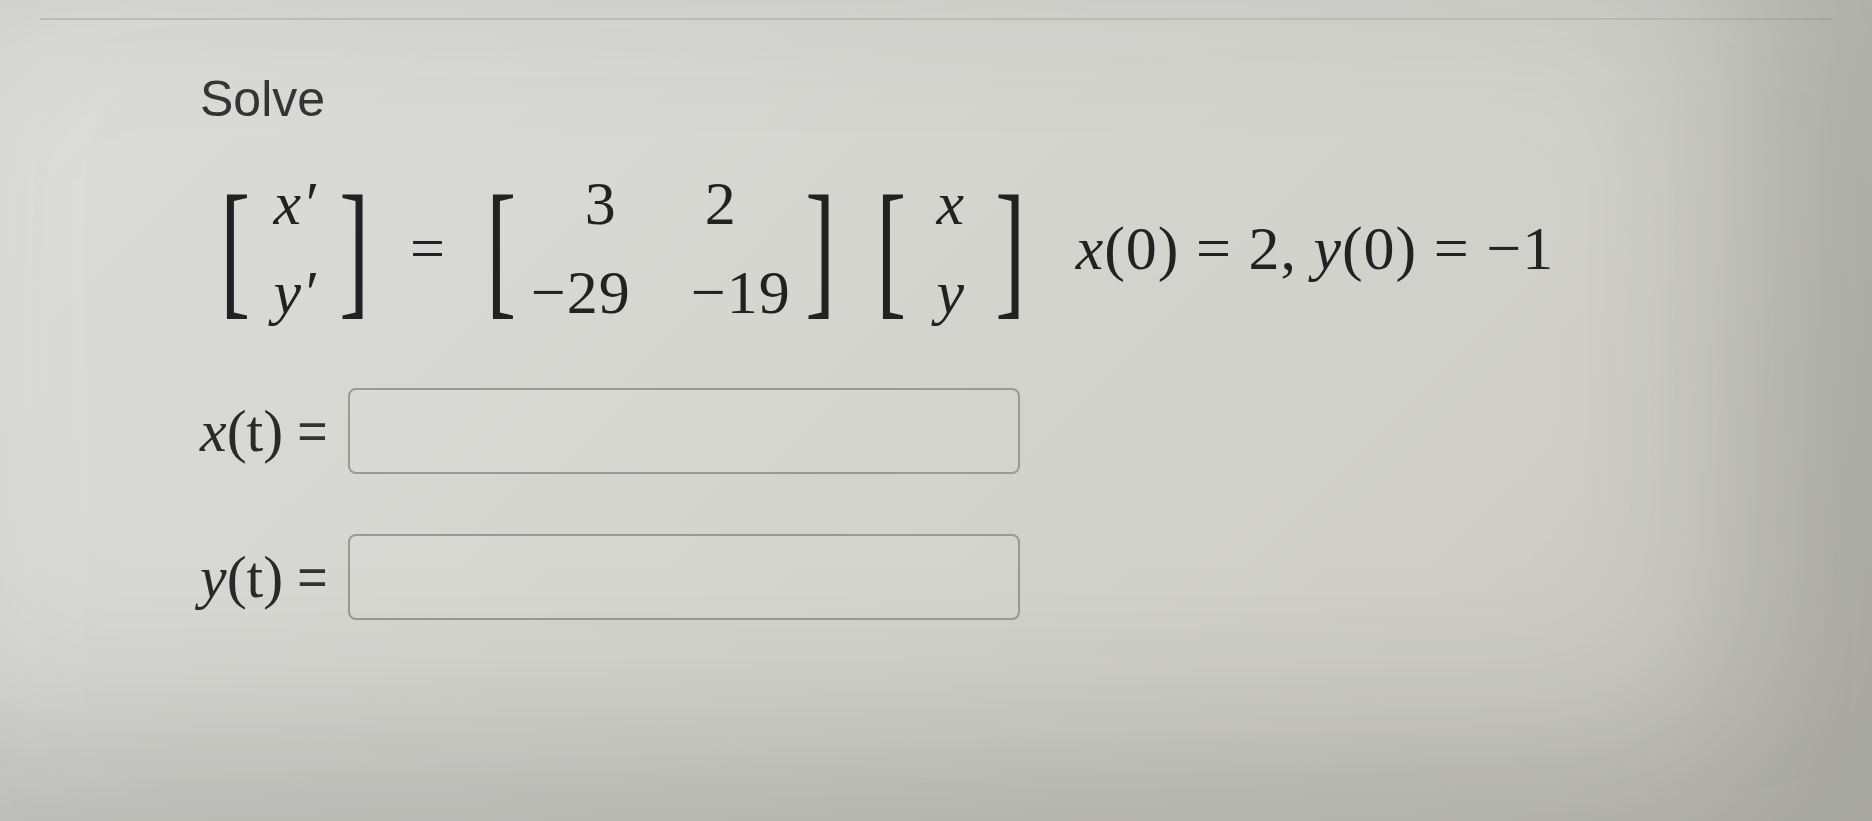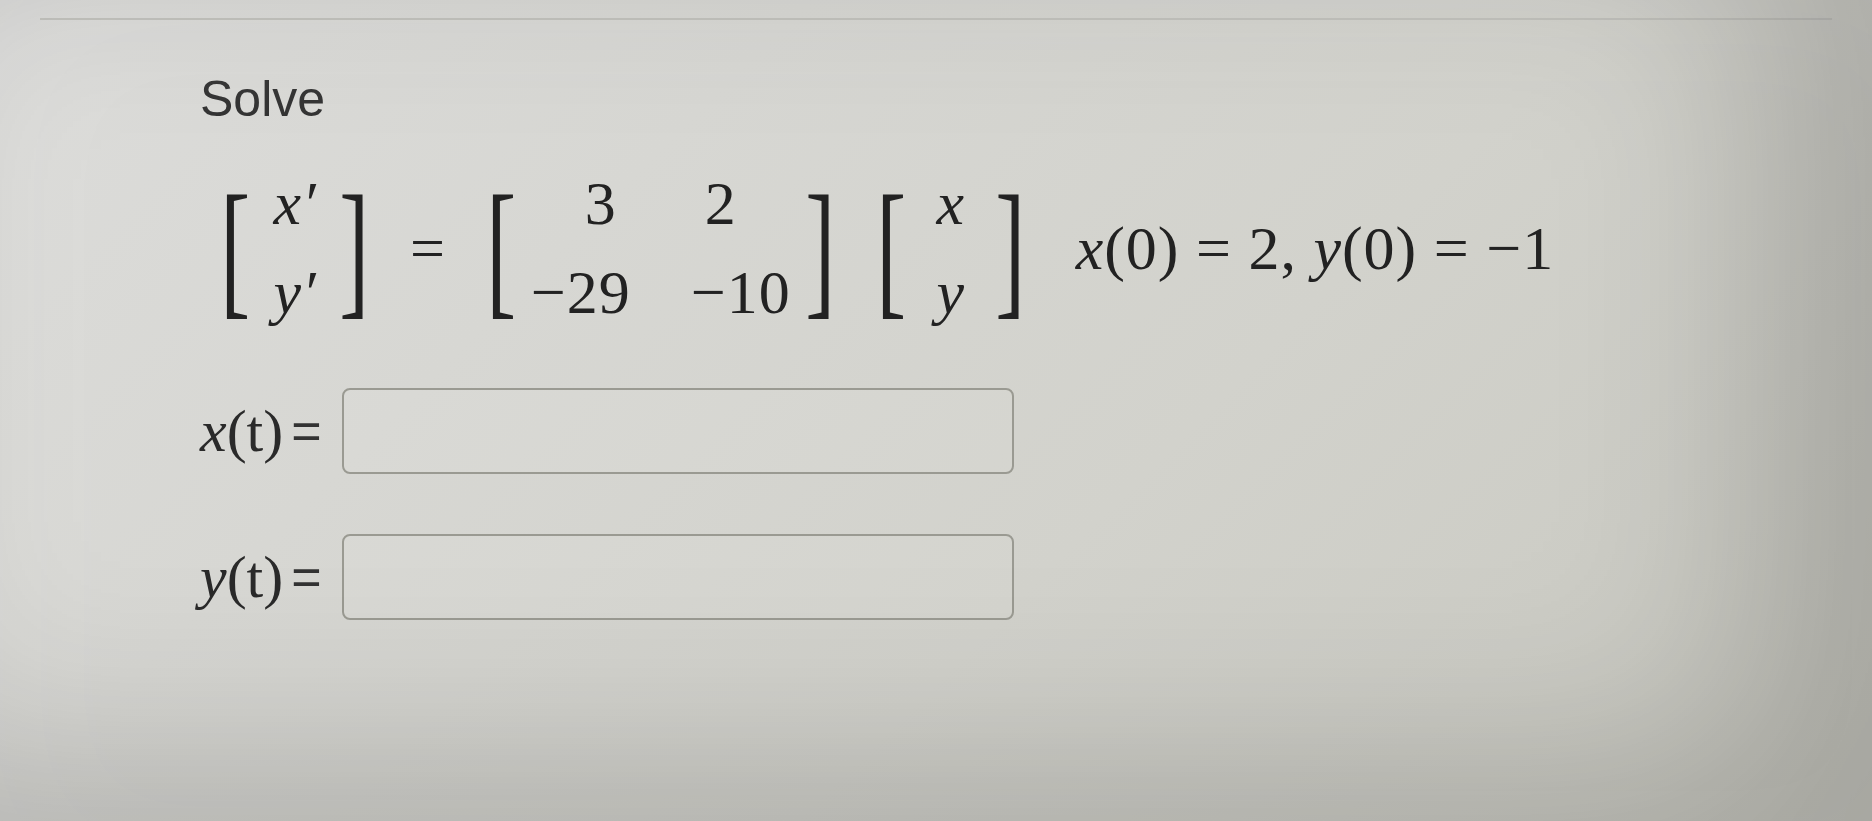--- a/index.html
+++ b/index.html
@@ -90,21 +90,21 @@
   }
   .ic .n { font-style: normal; }
   .answer-row {
     display: flex;
     align-items: center;
     margin-bottom: 60px;
   }
   .answer-label {
     font-size: 60px;
     font-style: italic;
-    margin-right: 8px;
+    margin-right: 14px;
   }
   .answer-label .p { font-style: normal; }
   .answer-eq {
     font-size: 52px;
     font-family: Arial, sans-serif;
     color: #333;
     margin-right: 20px;
   }
   .answer-input {
     width: 640px;
@@ -152,21 +152,21 @@
 
       <span class="matrix">
         <span class="bracket">[</span>
         <span class="mbody">
           <span class="mrow">
             <span class="mcell num">3</span>
             <span class="mcell num">2</span>
           </span>
           <span class="mrow">
             <span class="mcell num">−29</span>
-            <span class="mcell num">−10</span>
+            <span class="mcell num">−19</span>
           </span>
         </span>
         <span class="bracket">]</span>
       </span>
 
       <span class="matrix">
         <span class="bracket">[</span>
         <span class="mbody">
           <span class="mrow">
               <span class="mcell">x</span>

